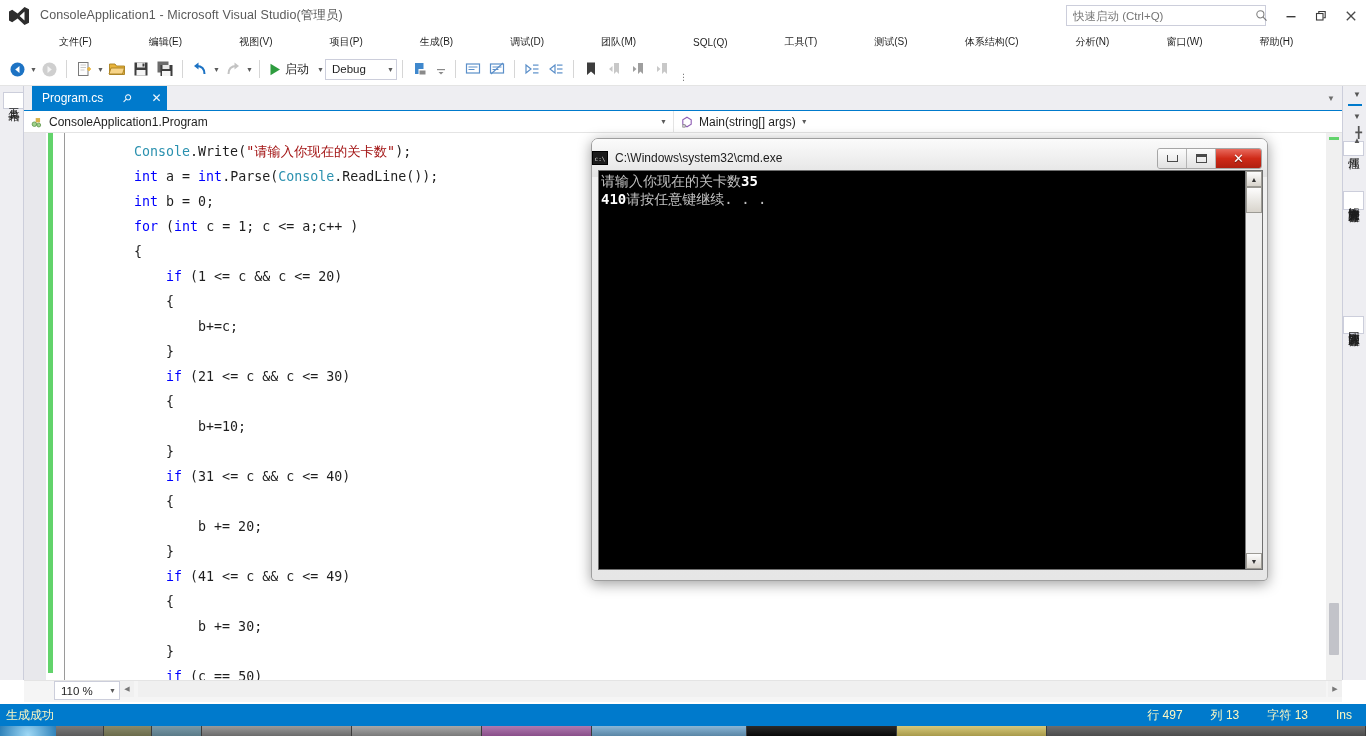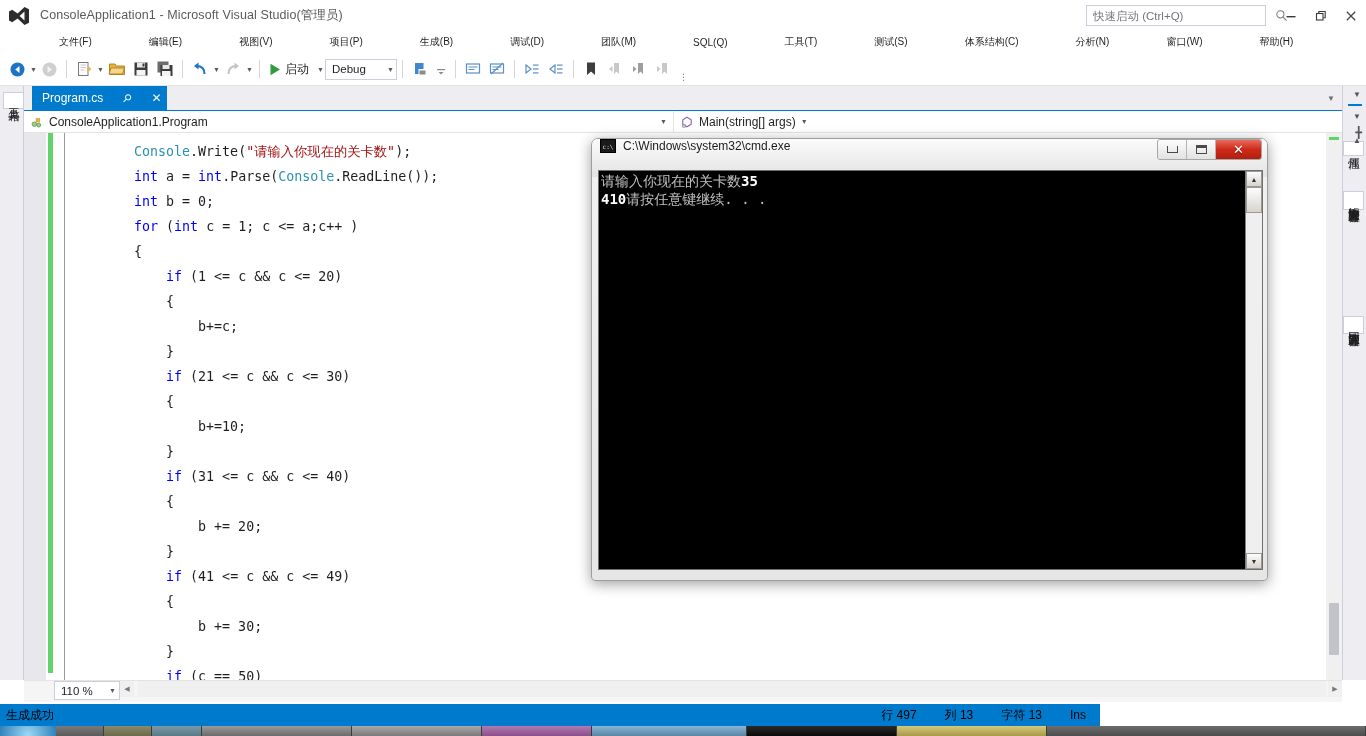--- a/index.html
+++ b/index.html
@@ -23,21 +23,21 @@
   .vs-logo svg { display: block; }
   .title-text {
     font-size: 12.5px; color: #5a5a5a; letter-spacing: .1px;
     white-space: nowrap;
   }
   .title-right {
     position: absolute; right: 0; top: 0; height: 31px;
     display: flex; align-items: center;
   }
   .quick-launch {
-    width: 180px; height: 21px; border: 1px solid #cccedb;
+    width: 200px; height: 21px; border: 1px solid #cccedb;
     background: #ffffff; display: flex; align-items: center;
     padding: 0 4px 0 6px; margin-right: 10px; gap: 28px;
   }
   .quick-launch input {
     border: 0; outline: 0; flex: 1 1 auto; font-size: 11.5px;
     color: #9a9a9a; font-family: "Liberation Sans", sans-serif;
     background: transparent;
   }
   .ql-search-icon { width: 13px; height: 13px; flex: 0 0 auto; opacity: .65; }
   .win-btn {
@@ -193,22 +193,22 @@
     flex: 1 1 auto; height: 16px; margin: 0 2px 0 4px; background: #f0f0f0;
     position: relative;
   }
   .hs-arrow {
     width: 14px; height: 16px; background: #f0f0f0; display: flex;
     align-items: center; justify-content: center; font-size: 7px; color: #787878;
   }
 
   
   .statusbar {
-    position: absolute; left: 0; top: 704px; width: 1100px; height: 22px;
-    background: #007acc; color: #000000; display: flex; align-items: center;
+    position: absolute; left: 0; top: 704px; width: 1366px; height: 22px;
+    background: #007acc; color: #fef9c3; display: flex; align-items: center;
     font-size: 12px;
   }
   .sb-left { padding-left: 6px; }
   .sb-right { margin-left: auto; display: flex; align-items: center; }
   .sb-cell { padding: 0 14px; white-space: nowrap; }
   .sb-cell.ins { padding-right: 14px; }
 
   
   .taskbar {
     position: absolute; left: 0; top: 726px; width: 1366px; height: 10px;
@@ -219,21 +219,21 @@
   .tb-btn { height: 10px; border-right: 1px solid #3c3c3c; }
 
   
   .cmdwin {
     position: absolute; left: 591px; top: 138px; width: 677px; height: 443px;
     background: linear-gradient(180deg,#f2f2f2 0%, #e6e6e6 100%);
     border: 1px solid #9e9e9e; border-radius: 7px 7px 4px 4px;
     box-shadow: 0 3px 14px rgba(0,0,0,.38);
   }
   .cmd-titlebar {
-    height: 38px; display: flex; padding-left: 8px;
+    height: 38px; display: flex; align-items: center; 
     border-radius: 6px 6px 0 0;
     background: linear-gradient(180deg,#fbfbfb 0%,#eeeeee 55%,#e3e3e3 100%);
   }
   .cmd-icon {
     width: 16px; height: 14px; background: #1a1a1a; color: #dcdcdc;
     font-size: 6px; font-family: "DejaVu Sans Mono", monospace;
     display: flex; align-items: center; justify-content: center;
     margin-right: 7px; border: 1px solid #000; flex: 0 0 auto;
   }
   .cmd-title { font-size: 12px; color: #1b1b1b; white-space: nowrap; }

